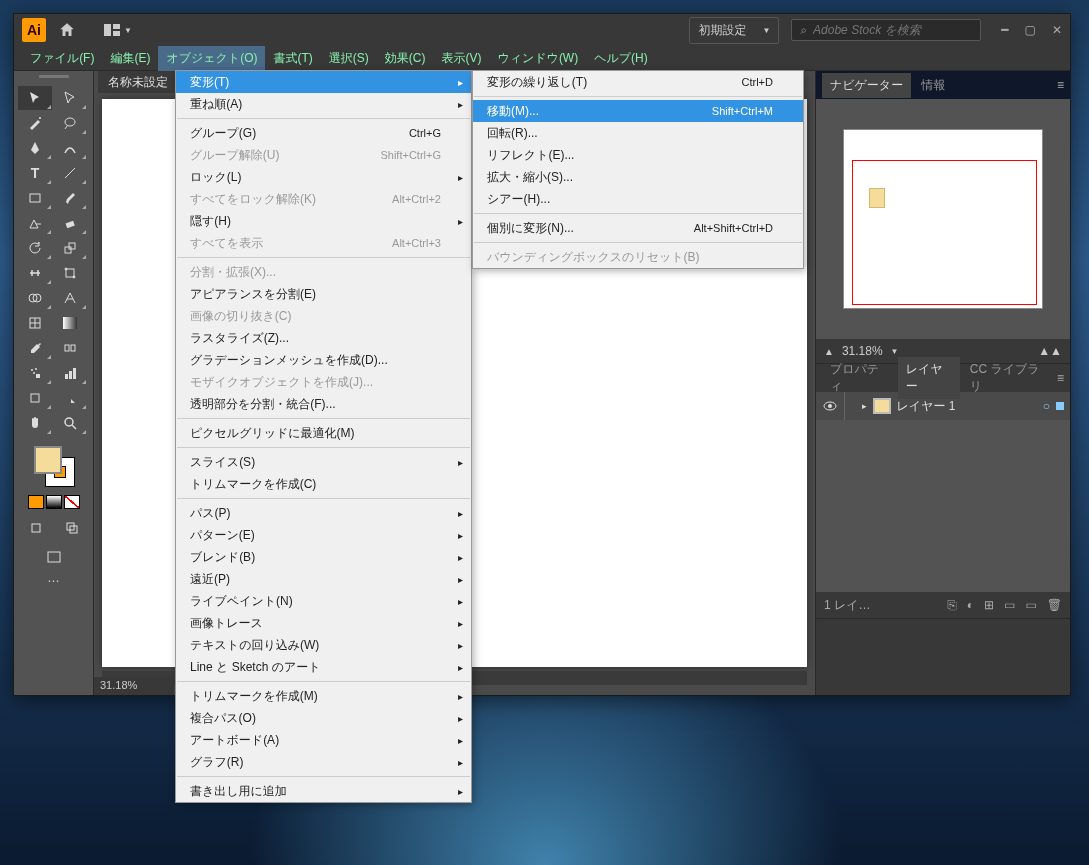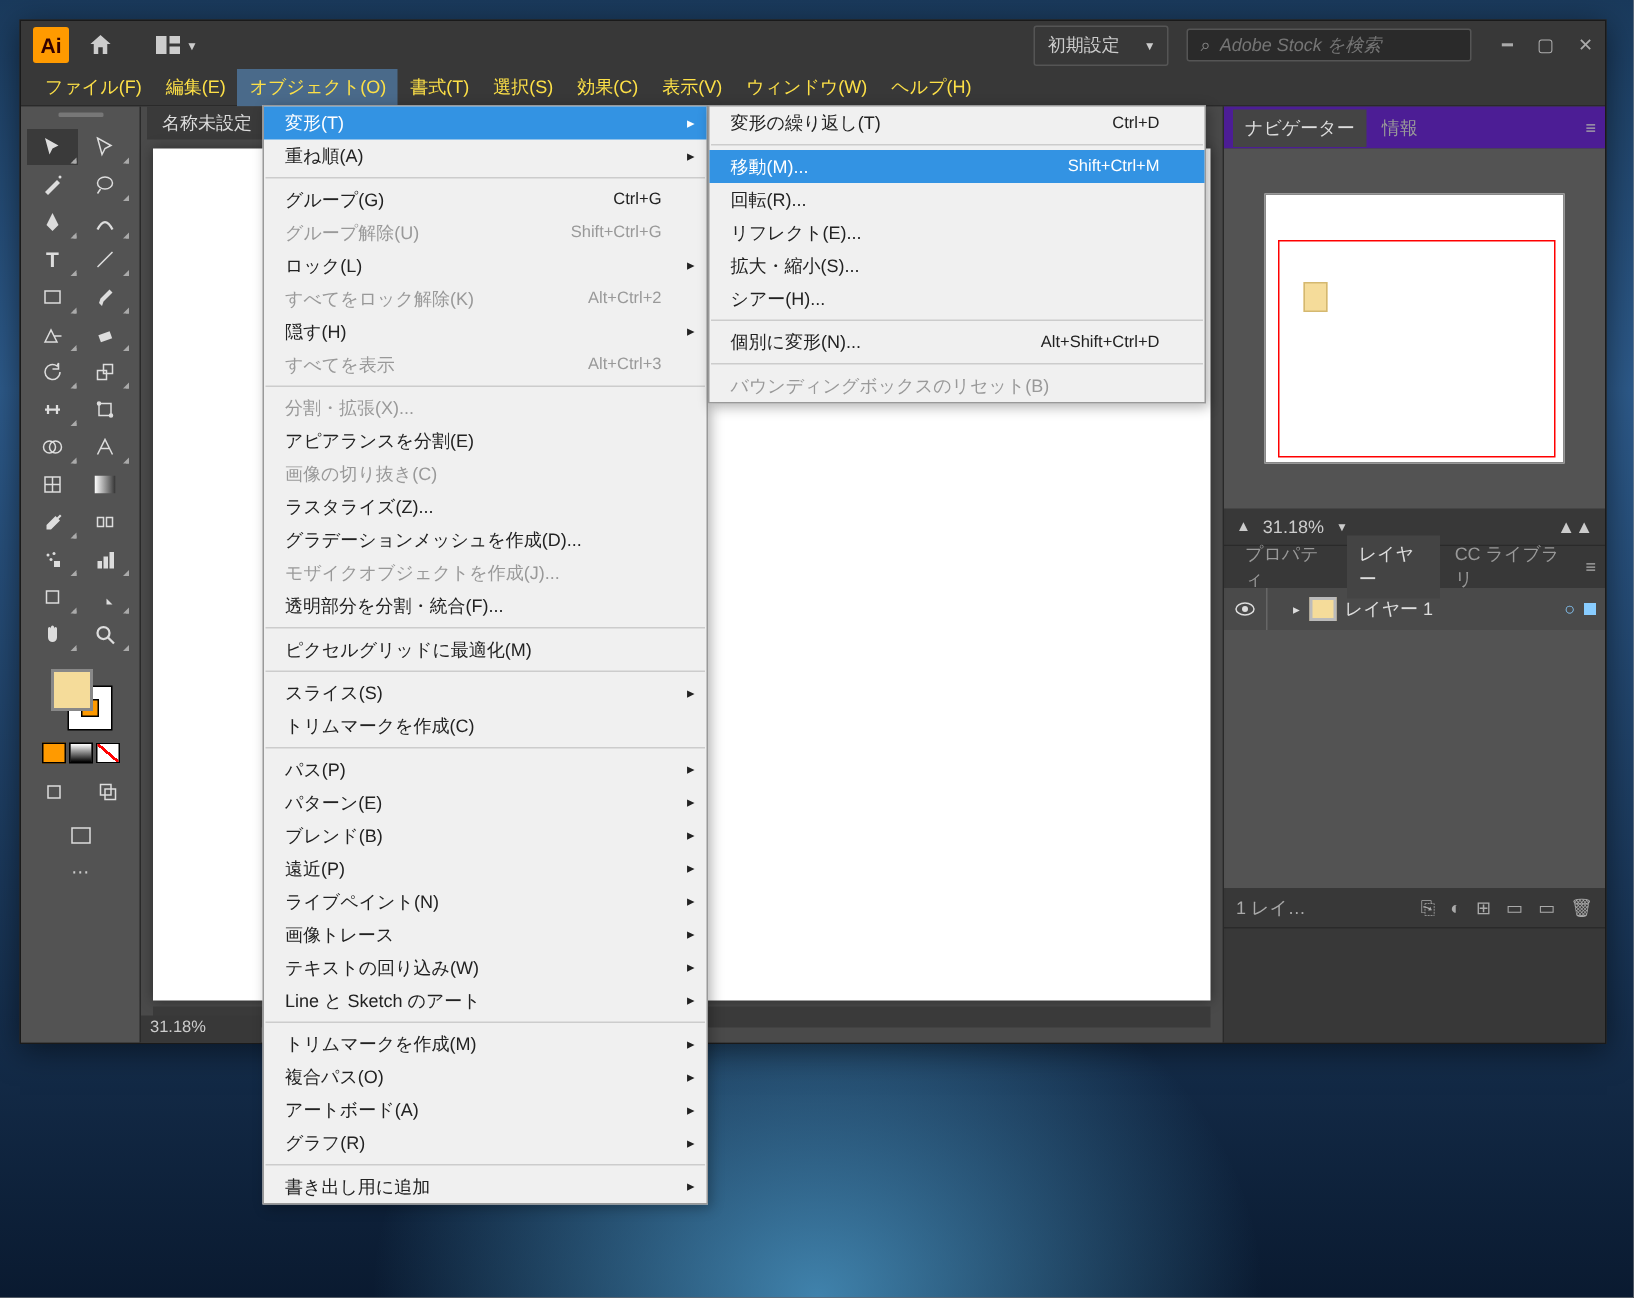--- a/index.html
+++ b/index.html
@@ -8,41 +8,41 @@
 .app-window { position: absolute; top: 13px; left: 13px; width: 1058px; height: 683px; background: #383838; border: 1px solid #1a1a1a; box-shadow: 0 4px 20px rgba(0,0,0,0.5); }
 .titlebar { height: 32px; background: #383838; display: flex; align-items: center; padding: 0 8px; }
 .ai-logo { width: 24px; height: 24px; background: #ff9a00; color: #330000; font-weight: bold; display: flex; align-items: center; justify-content: center; font-size: 14px; border-radius: 2px; }
 .home-icon { margin-left: 12px; color: #ccc; }
 .layout-icon { margin-left: 28px; color: #ccc; display: flex; align-items: center; gap: 4px; }
 .workspace-sel { margin-left: auto; color: #ccc; display: flex; align-items: center; gap: 16px; padding: 4px 8px; border: 1px solid #555; border-radius: 2px; }
 .search-box { margin-left: 12px; background: #2a2a2a; border: 1px solid #555; border-radius: 2px; padding: 3px 8px; display: flex; align-items: center; gap: 6px; width: 190px; }
 .search-box input { background: transparent; border: none; color: #888; outline: none; width: 100%; font-style: italic; }
 .win-controls { margin-left: 20px; display: flex; gap: 16px; color: #aaa; }
 .menubar { height: 25px; background: #383838; display: flex; align-items: center; padding: 0 8px; border-bottom: 1px solid #2a2a2a; }
-.menu-item { padding: 4px 8px; color: #fde047; cursor: pointer; }
+.menu-item { padding: 4px 8px; color: #86efac; cursor: pointer; }
 .menu-item.active { background: #4a6a8a; }
 .workspace { display: flex; height: calc(100% - 57px); }
 .tool-panel { width: 80px; background: #535353; display: flex; flex-wrap: wrap; align-content: flex-start; padding: 4px; gap: 1px; border-right: 1px solid #2a2a2a; }
 .tool-panel > div:first-child { width: 100%; height: 8px; display: flex; justify-content: center; margin-bottom: 2px; }
 .grip { width: 30px; height: 3px; background: #777; border-radius: 1px; }
 .tool { width: 34px; height: 24px; display: flex; align-items: center; justify-content: center; color: #ddd; cursor: pointer; position: relative; }
 .tool.sel { background: #3a3a3a; }
 .tri-badge::after { content: ""; position: absolute; bottom: 1px; right: 1px; border: 2px solid transparent; border-right-color: #aaa; border-bottom-color: #aaa; }
 .color-swatch { position: relative; width: 40px; height: 40px; margin: 6px auto; }
 .swatch-fill { position: absolute; width: 28px; height: 28px; background: #f5dc9a; border: 2px solid #888; top: 0; left: 0; z-index: 2; }
 .swatch-stroke { position: absolute; width: 28px; height: 28px; background: #ff9a00; border: 2px solid #fff; box-shadow: 0 0 0 1px #000, inset 0 0 0 6px #fff, inset 0 0 0 7px #000; bottom: 0; right: 0; }
 .canvas-area { flex: 1; background: #4a4a4a; position: relative; }
 .doc-tab { position: absolute; top: 0; left: 4px; height: 22px; display: flex; align-items: center; padding: 0 10px; background: #3a3a3a; color: #ddd; }
 .canvas { position: absolute; top: 28px; left: 8px; right: 8px; bottom: 28px; background: #fff; box-shadow: 0 0 8px rgba(0,0,0,0.4); }
 .scrollbar-h { position: absolute; bottom: 10px; left: 8px; right: 8px; height: 14px; background: #3a3a3a; }
 .scroll-thumb { position: absolute; left: 40%; width: 30px; height: 100%; background: #666; }
 .status { position: absolute; bottom: 0; left: 0; width: 80px; height: 18px; background: #383838; color: #ccc; padding: 2px 6px; font-size: 11px; }
 .right-panels { width: 255px; background: #383838; border-left: 1px solid #2a2a2a; }
 .panel-set { border-bottom: 1px solid #2a2a2a; }
-.panel-tabs { height: 28px; background: #4c1d95; display: flex; align-items: center; padding: 0 6px; gap: 2px; }
+.panel-tabs { height: 28px; background: #0f172a; display: flex; align-items: center; padding: 0 6px; gap: 2px; }
 .panel-tab { padding: 4px 8px; color: #999; cursor: pointer; }
 .panel-tab.active { color: #ddd; background: #444; }
 .panel-menu { margin-left: auto; color: #aaa; }
 .nav-body { height: 240px; background: #535353; position: relative; display: flex; align-items: center; justify-content: center; }
 .nav-preview { width: 200px; height: 180px; background: #fff; position: relative; border: 1px solid #888; }
 .nav-viewport { position: absolute; border: 1px solid red; top: 30px; left: 8px; right: 5px; height: 145px; }
 .nav-art { position: absolute; top: 58px; left: 25px; width: 16px; height: 20px; background: #f5dc9a; border: 1px solid #d4b870; }
 .zoom-bar { height: 24px; background: #383838; display: flex; align-items: center; padding: 0 8px; gap: 8px; color: #ccc; }
 .layers-tabs { display: flex; padding: 0 6px; gap: 2px; height: 28px; align-items: center; background: #383838; }
 .layers-body { background: #535353; height: 200px; }

